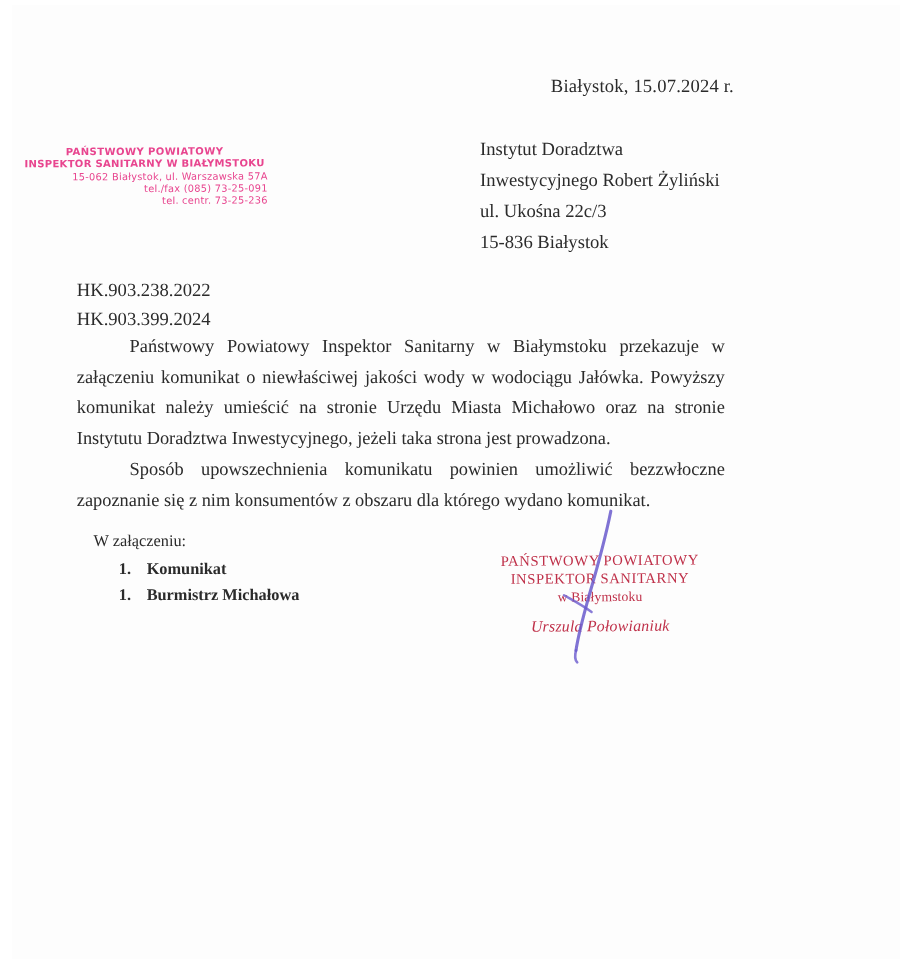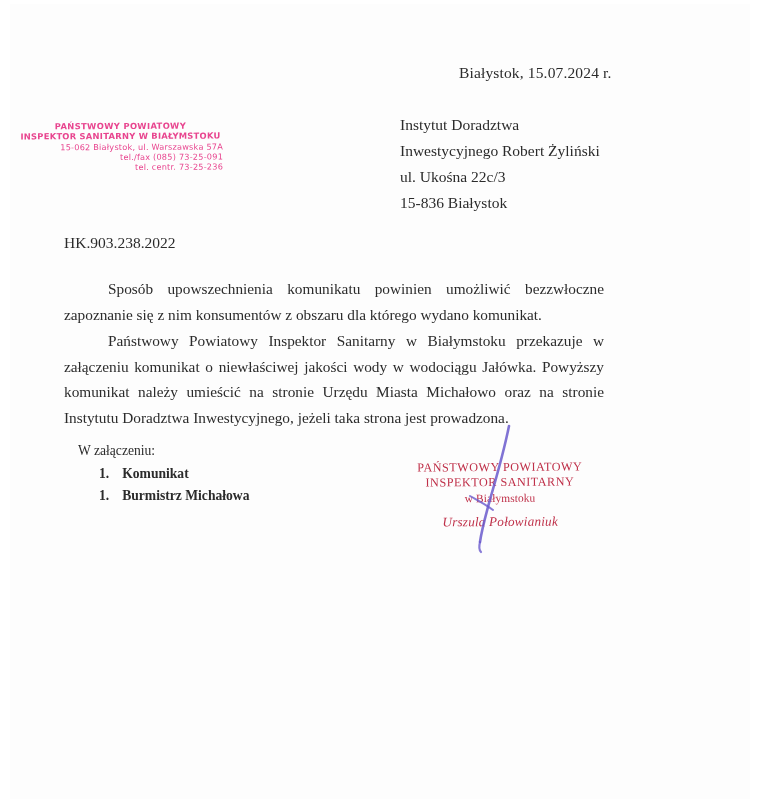--- a/index.html
+++ b/index.html
@@ -183,25 +183,26 @@
 
   <div class="recipient">
     <div>Instytut Doradztwa</div>
     <div>Inwestycyjnego Robert Żyliński</div>
     <div>ul. Ukośna 22c/3</div>
     <div>15-836 Białystok</div>
   </div>
 
   <div class="refs">
     <div>HK.903.238.2022</div>
+    <div>HK.903.399.2024</div>
   </div>
 
   <div class="body-text">
+    <p>Państwowy Powiatowy Inspektor Sanitarny w Białymstoku przekazuje w załączeniu komunikat o niewłaściwej jakości wody w wodociągu Jałówka. Powyższy komunikat należy umieścić na stronie Urzędu Miasta Michałowo oraz na stronie Instytutu Doradztwa Inwestycyjnego, jeżeli taka strona jest prowadzona.</p>
     <p>Sposób upowszechnienia komunikatu powinien umożliwić bezzwłoczne zapoznanie się z nim konsumentów z obszaru dla którego wydano komunikat.</p>
-    <p>Państwowy Powiatowy Inspektor Sanitarny w Białymstoku przekazuje w załączeniu komunikat o niewłaściwej jakości wody w wodociągu Jałówka. Powyższy komunikat należy umieścić na stronie Urzędu Miasta Michałowo oraz na stronie Instytutu Doradztwa Inwestycyjnego, jeżeli taka strona jest prowadzona.</p>
   </div>
 
   <div class="closing">
     <div class="hdr">W załączeniu:</div>
     <div class="item">
       <span class="num">1.</span><span>Komunikat</span>
     </div>
     <div class="item">
       <span class="num">1.</span><span>Burmistrz Michałowa</span>
     </div>

